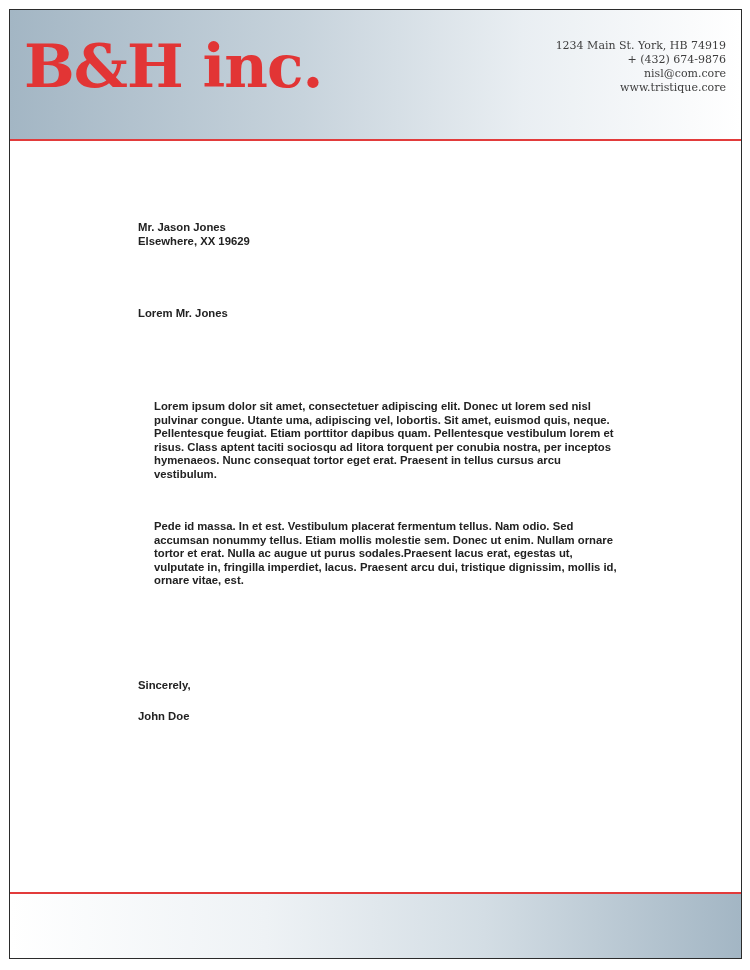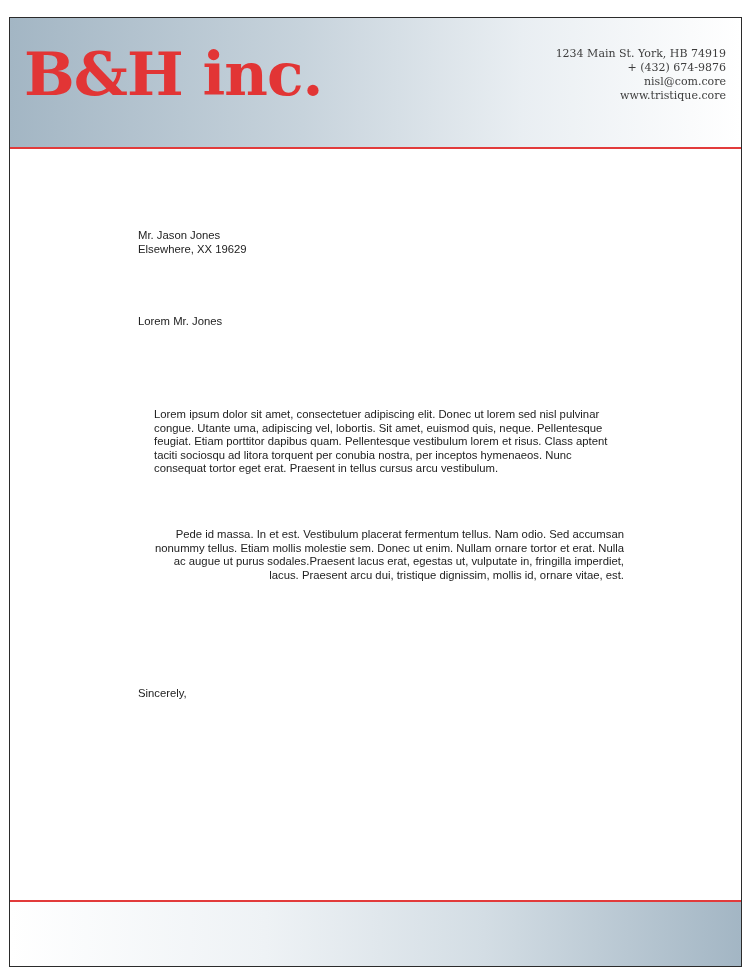--- a/index.html
+++ b/index.html
@@ -1,18 +1,18 @@
 <!DOCTYPE html>
 <html><head>
   <meta charset="utf-8">
   <style>
     html, body { margin: 0; padding: 0; background: #ffffff; }
     body { width: 750px; height: 970px; position: relative; overflow: hidden; }
     .page {
-      position: absolute; left: 9px; top: 17px; width: 731px; height: 948px;
+      position: absolute; left: 9px; top: 9px; width: 731px; height: 948px;
       border: 1.5px solid #2b2b2b; background: #ffffff; box-sizing: content-box;
     }
     .header {
       position: absolute; left: 0; top: 0; width: 100%; height: 130px;
       background: linear-gradient(to right, #a3b6c4 0%, #c7d3dc 40%, #e9eef2 70%, #ffffff 100%);
     }
     .header-line {
       position: absolute; left: 0; top: 129px; width: 100%; height: 2px; background: #e23b3b;
     }
     .logo {
@@ -20,26 +20,26 @@
       font-family: "DejaVu Serif", serif; font-weight: bold; font-size: 60px;
       color: #e23535; letter-spacing: -1px; line-height: 1;
     }
     .contact {
       position: absolute; right: 15px; top: 29px; text-align: right;
       font-family: "DejaVu Serif", serif; font-size: 11px; line-height: 14px; color: #3d3d3d;
     }
     .contact div { white-space: nowrap; }
     .body-text {
       position: absolute; left: 128px; width: 470px;
-      font-family: "Liberation Sans", sans-serif; font-size: 11.3px; line-height: 13.6px; color: #222;
+      font-family: "Liberation Sans", sans-serif; font-size: 11.3px; line-height: 13.6px; color: #222; font-weight: bold;
     }
     .recipient { top: 211px; }
     .salutation { top: 297px; }
     .para1 { top: 374px; }
-    .para2 { top: 494px; text-align: right; }
+    .para2 { top: 494px; }
     .closing { top: 669px; }
     .signer { top: 700px; }
     .footer-line {
       position: absolute; left: 0; top: 882px; width: 100%; height: 2px; background: #e23b3b;
     }
     .footer {
       position: absolute; left: 0; top: 884px; width: 100%; height: 64px;
       background: linear-gradient(to right, #ffffff 0%, #eef2f5 35%, #d3dde4 65%, #a3b6c4 100%);
     }
     p { margin: 16px; }
@@ -63,16 +63,17 @@
     <div>Mr. Jason Jones</div>
     <div>Elsewhere, XX 19629</div>
   </div>
 
   <div class="body-text salutation">Lorem Mr. Jones</div>
 
   <p class="body-text para1">Lorem ipsum dolor sit amet, consectetuer adipiscing elit. Donec ut lorem sed nisl pulvinar congue. Utante uma, adipiscing vel, lobortis. Sit amet, euismod quis, neque. Pellentesque feugiat. Etiam porttitor dapibus quam. Pellentesque vestibulum lorem et risus. Class aptent taciti sociosqu ad litora torquent per conubia nostra, per inceptos hymenaeos. Nunc consequat tortor eget erat. Praesent in tellus cursus arcu vestibulum.</p>
   <p class="body-text para2">Pede id massa. In et est. Vestibulum placerat fermentum tellus. Nam odio. Sed accumsan nonummy tellus. Etiam mollis molestie sem. Donec ut enim. Nullam ornare tortor et erat. Nulla ac augue ut purus sodales.Praesent lacus erat, egestas ut, vulputate in, fringilla imperdiet, lacus. Praesent arcu dui, tristique dignissim, mollis id, ornare vitae, est.</p>
 
   <div class="body-text closing">Sincerely,</div>
+  <div class="body-text signer">John Doe</div>
 
   <div class="footer-line"></div>
   <div class="footer"></div>
 </div>
 
 </body></html>

